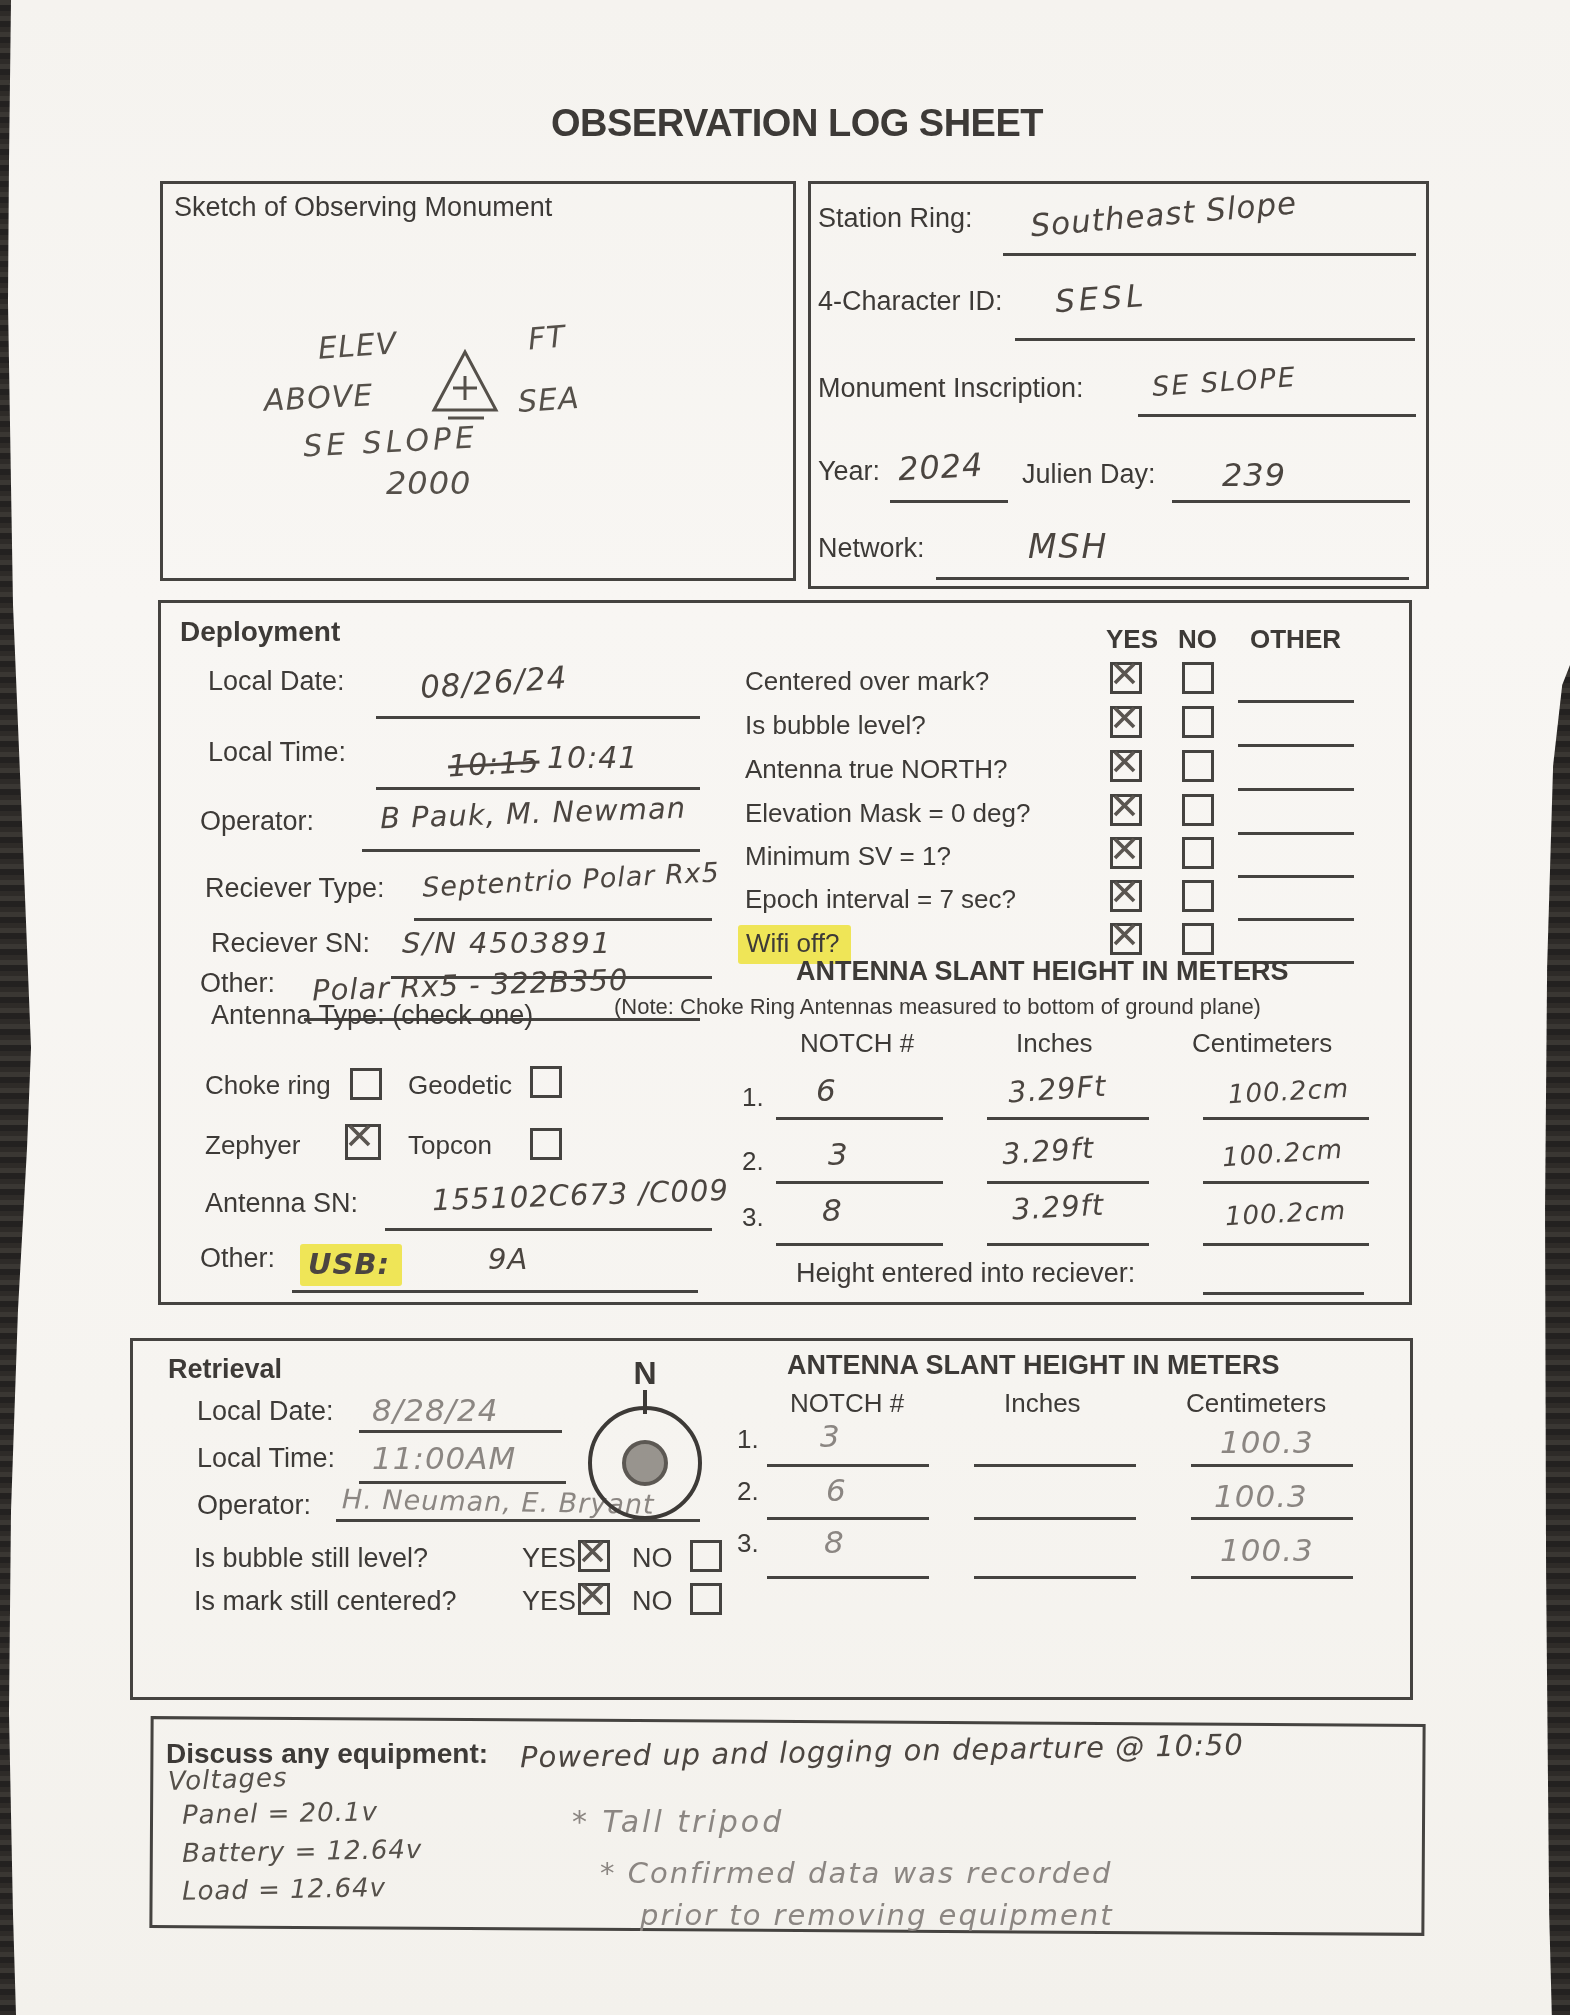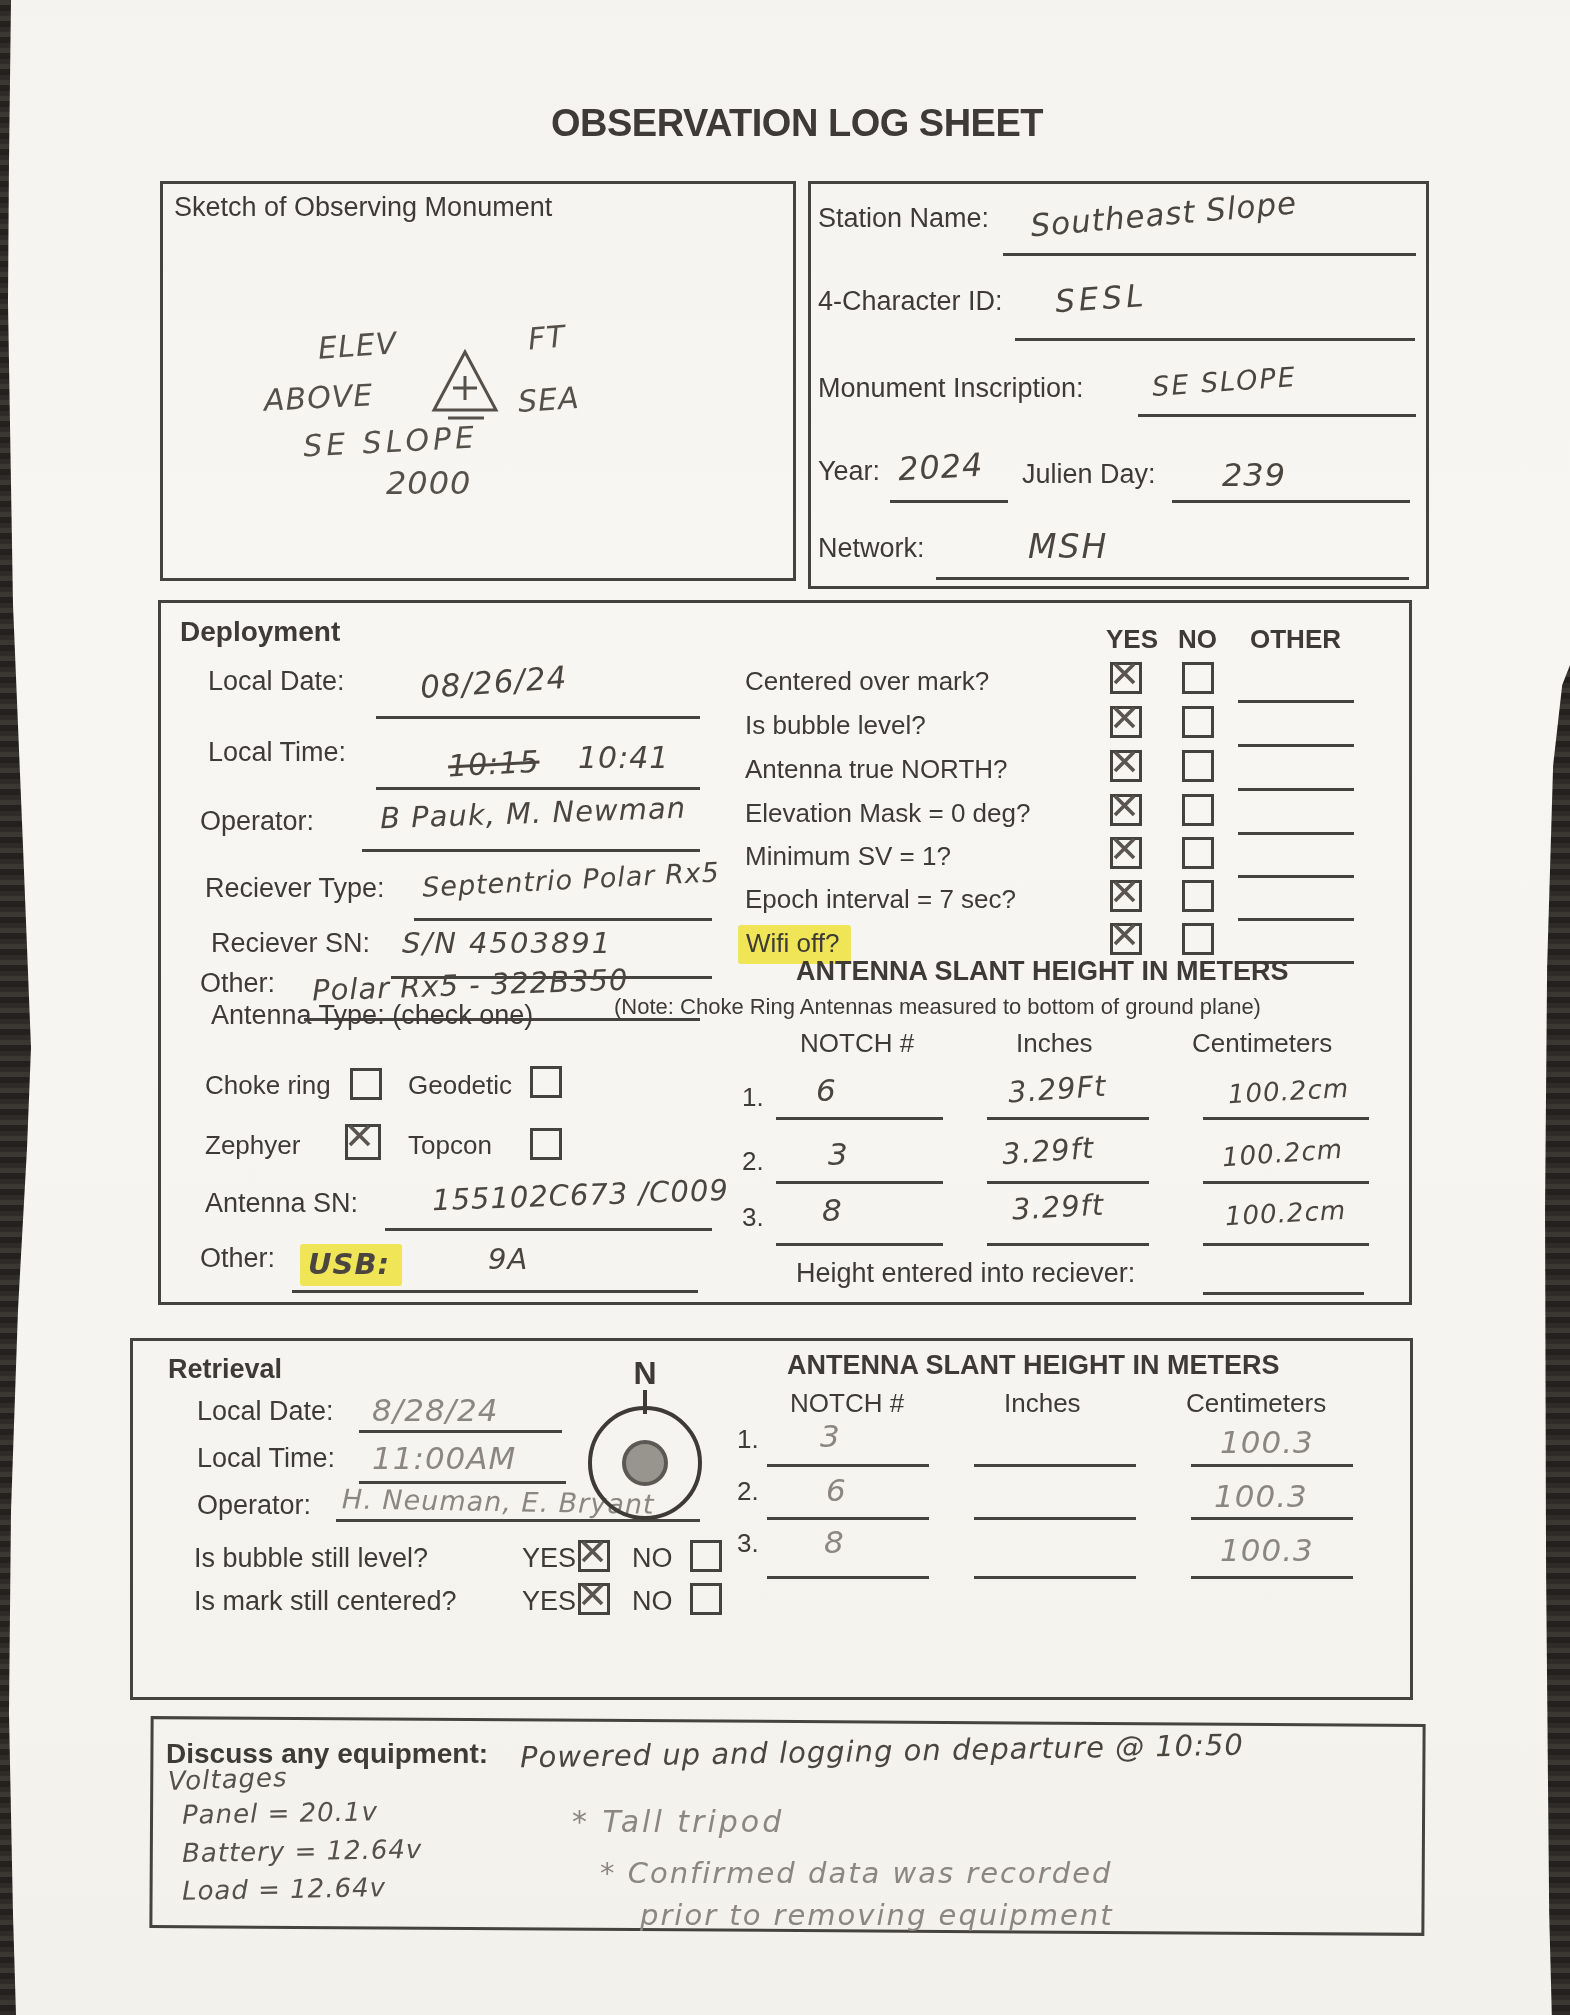--- a/index.html
+++ b/index.html
@@ -51,21 +51,21 @@
   <div class="hw dark" style="left:518px;top:382px;font-size:30px;transform:rotate(-4deg);">SEA</div>
   <div class="hw dark" style="left:303px;top:424px;font-size:30px;letter-spacing:4px;transform:rotate(-3deg);">SE SLOPE</div>
   <div class="hw dark" style="left:386px;top:464px;font-size:32px;">2000</div>
   <svg style="left:424px;top:348px;" width="82" height="78" viewBox="0 0 82 78">
     <polygon points="41,4 72,62 10,62" fill="none" stroke="#55504a" stroke-width="3"></polygon>
     <line x1="41" y1="28" x2="41" y2="52" stroke="#55504a" stroke-width="3"></line>
     <line x1="29" y1="40" x2="53" y2="40" stroke="#55504a" stroke-width="3"></line>
     <line x1="24" y1="70" x2="60" y2="70" stroke="#55504a" stroke-width="3"></line>
   </svg>
 
-  <div class="p" style="left:818px;top:203px;">Station Name:</div>
+  <div class="p" style="left:818px;top:203px;">Station Ring:</div>
   <div class="hw" style="left:1030px;top:196px;font-size:31px;transform:rotate(-5deg);">Southeast Slope</div>
   <div class="ul" style="left:1003px;top:253px;width:413px;"></div>
 
   <div class="p" style="left:818px;top:286px;">4-Character ID:</div>
   <div class="hw" style="left:1055px;top:280px;font-size:31px;transform:rotate(-4deg);letter-spacing:4px;">SESL</div>
   <div class="ul" style="left:1015px;top:338px;width:400px;"></div>
 
   <div class="p" style="left:818px;top:373px;">Monument Inscription:</div>
   <div class="hw" style="left:1152px;top:366px;font-size:27px;transform:rotate(-4deg);letter-spacing:2px;">SE SLOPE</div>
   <div class="ul" style="left:1138px;top:414px;width:278px;"></div>
@@ -82,21 +82,21 @@
   <div class="ul" style="left:936px;top:577px;width:473px;"></div>
 
   <div class="p b" style="left:180px;top:616px;font-size:28px;">Deployment</div>
 
   <div class="p" style="left:208px;top:666px;">Local Date:</div>
   <div class="hw" style="left:420px;top:664px;font-size:31px;transform:rotate(-4deg);">08/26/24</div>
   <div class="ul" style="left:376px;top:716px;width:324px;"></div>
 
   <div class="p" style="left:208px;top:737px;">Local Time:</div>
   <div class="hw strike" style="left:448px;top:746px;font-size:30px;transform:rotate(-3deg);">10:15</div>
-  <div class="hw" style="left:578px;top:740px;font-size:30px;">10:41</div>
+  <div class="hw" style="left:547px;top:740px;font-size:30px;">10:41</div>
   <div class="ul" style="left:376px;top:787px;width:324px;"></div>
 
   <div class="p" style="left:200px;top:806px;">Operator:</div>
   <div class="hw" style="left:380px;top:796px;font-size:29px;transform:rotate(-2deg);">B Pauk, M. Newman</div>
   <div class="ul" style="left:362px;top:849px;width:338px;"></div>
 
   <div class="p" style="left:205px;top:873px;">Reciever Type:</div>
   <div class="hw" style="left:422px;top:864px;font-size:27px;transform:rotate(-3deg);">Septentrio Polar Rx5</div>
   <div class="ul" style="left:414px;top:918px;width:298px;"></div>
 

